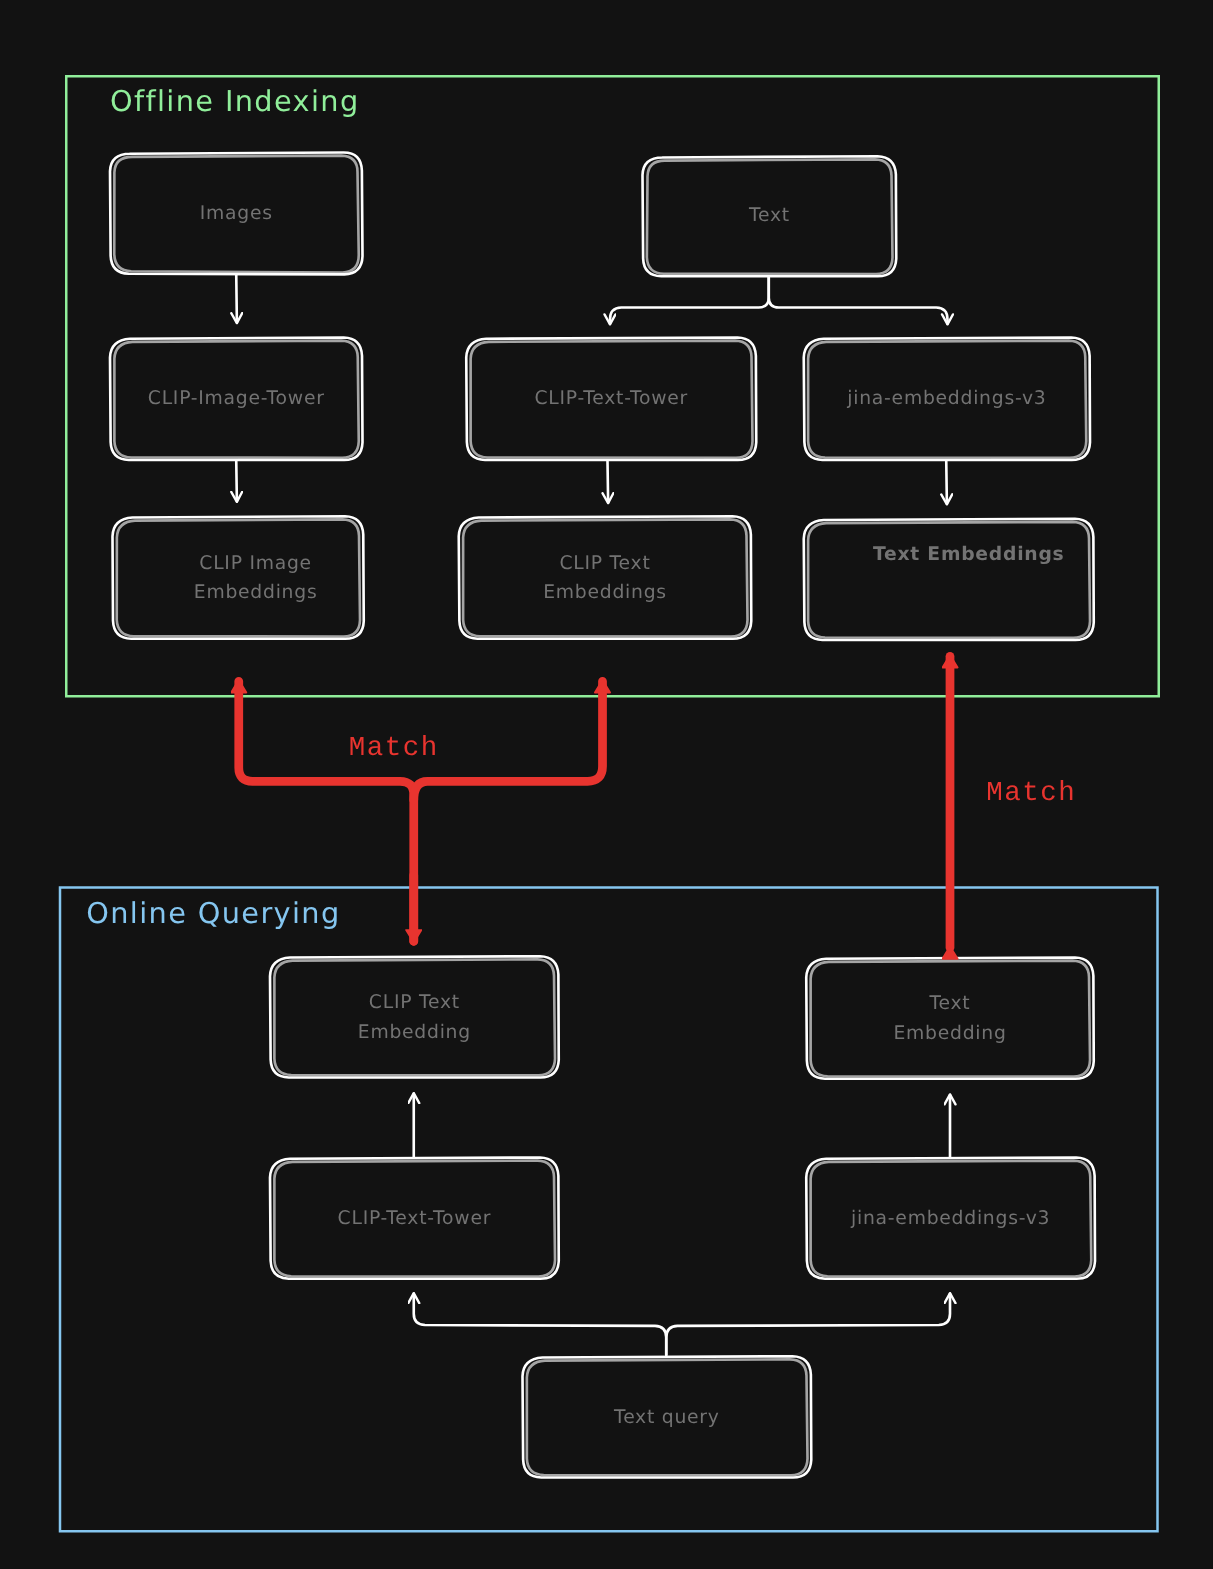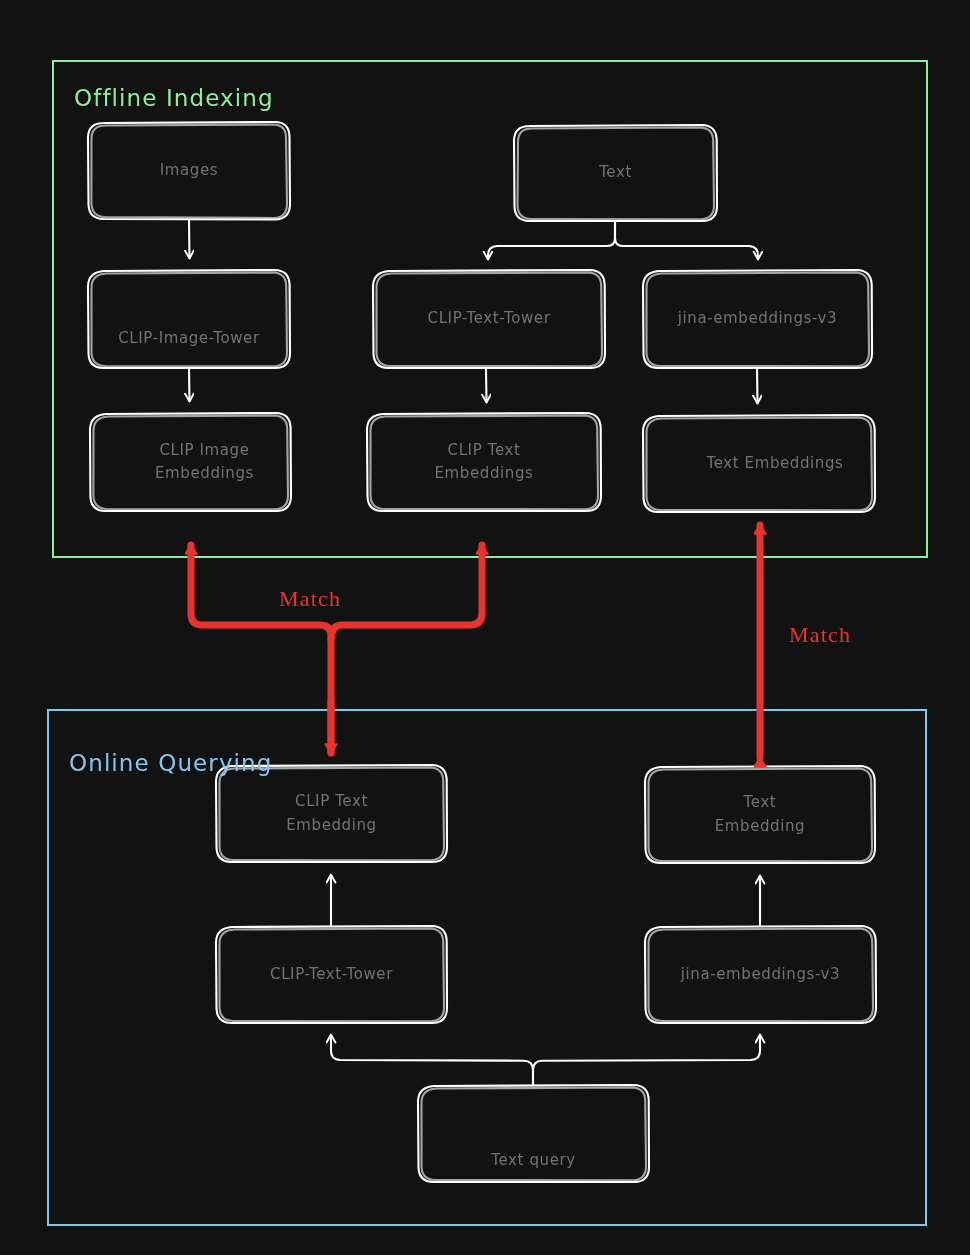--- a/index.html
+++ b/index.html
@@ -26,41 +26,41 @@
     height: 1255px;
   }
   .frame-label {
     position: absolute;
     font-family: "DejaVu Sans", sans-serif;
     font-size: 23px;
     letter-spacing: 1.1px;
     white-space: nowrap;
     pointer-events: none;
   }
-  .frame-label.offline { color: #90ee9a; left: 74px; top: 69px; margin-top: 16px; }
-  .frame-label.online  { color: #85c6f0; left: 69px; top: 718px; margin-top: 32px; }
+  .frame-label.offline { color: #90ee9a; left: 88px; top: 69px; }
+  .frame-label.online  { color: #85c6f0; left: 69px; top: 718px; }
 
   .node-label {
     position: absolute;
     display: flex;
     align-items: center;
     justify-content: center;
     text-align: center;
     color: #737373;
     font-family: "DejaVu Sans", sans-serif;
     font-size: 15px;
     line-height: 1.55;
     letter-spacing: 0.6px;
     pointer-events: none;
     white-space: pre-line;
   }
   .edge-label {
     position: absolute;
     color: #e8342f;
-    font-family: Liberation Serif, serif;
+    font-family: Liberation Mono, monospace;
     font-size: 22px;
     letter-spacing: 1.2px;
     white-space: nowrap;
     pointer-events: none;
   }
   .hit {
     position: absolute;
     background: transparent;
   }
 </style>
@@ -186,45 +186,45 @@
   </svg>
 
   <div class="frame-label offline">Offline Indexing</div>
 
   <div class="frame-label online">Online Querying</div>
 
   <div class="node-label" style="left:88px;  top:122px;  width:202px; height:97px;">Images</div>
 
   <div class="node-label" style="left:514px; top:125px;  width:203px; height:96px;">Text</div>
 
-  <div class="node-label" style="left:88px;  top:270px;  width:202px; height:98px;margin-top:20px;">CLIP-Image-Tower</div>
+  <div class="node-label" style="left:88px;  top:270px;  width:202px; height:98px;">CLIP-Image-Tower</div>
 
   <div class="node-label" style="left:373px; top:270px;  width:232px; height:98px;">CLIP-Text-Tower</div>
 
   <div class="node-label" style="left:643px; top:270px;  width:229px; height:98px;">jina-embeddings-v3</div>
 
   <div class="node-label" style="left:90px;  top:413px;  width:229px; height:98px;">CLIP Image
 Embeddings</div>
 
   <div class="node-label" style="left:367px; top:413px;  width:234px; height:98px;">CLIP Text
 Embeddings</div>
 
-  <div class="node-label" style="left:643px; top:415px;  width:264px; height:97px;">Text Embeddings</div>
+  <div class="node-label" style="left:643px; top:395px;  width:264px; height:97px;font-weight:bold;">Text Embeddings</div>
 
   <div class="node-label" style="left:216px; top:765px;  width:231px; height:97px;">CLIP Text
 Embedding</div>
 
   <div class="node-label" style="left:645px; top:766px;  width:230px; height:97px;">Text
 Embedding</div>
 
   <div class="node-label" style="left:216px; top:926px;  width:231px; height:97px;">CLIP-Text-Tower</div>
 
   <div class="node-label" style="left:645px; top:926px;  width:231px; height:97px;">jina-embeddings-v3</div>
 
-  <div class="node-label" style="left:418px; top:1112px; width:231px; height:97px;">Text query</div>
+  <div class="node-label" style="left:418px; top:1085px; width:231px; height:97px;">Text query</div>
 
   <div class="edge-label" style="left:279px; top:586px;">Match</div>
 
   <div class="edge-label" style="left:789px; top:622px;">Match</div>
 
   <div class="hit" style="left:88px;  top:122px;  width:202px; height:97px;"></div>
   <div class="hit" style="left:514px; top:125px;  width:203px; height:96px;"></div>
   <div class="hit" style="left:88px;  top:270px;  width:202px; height:98px;"></div>
   <div class="hit" style="left:373px; top:270px;  width:232px; height:98px;"></div>
   <div class="hit" style="left:643px; top:270px;  width:229px; height:98px;"></div>

